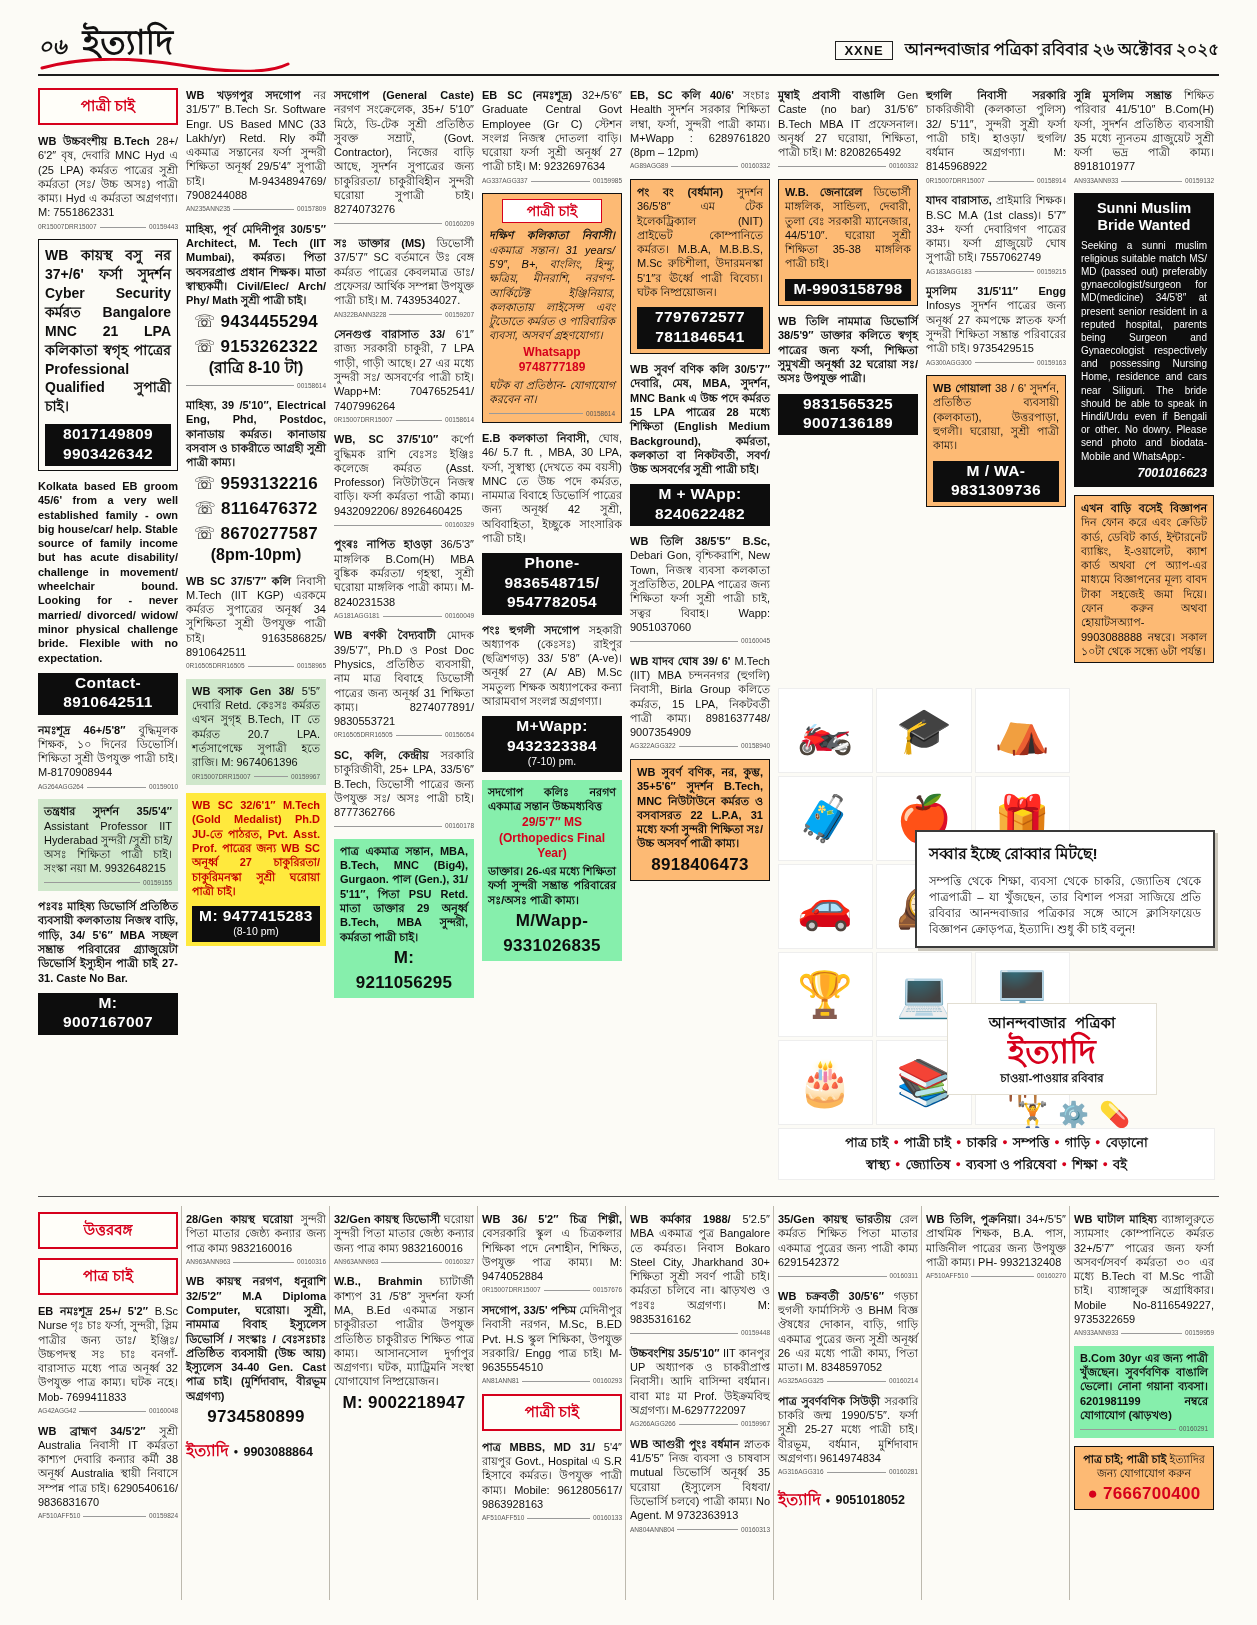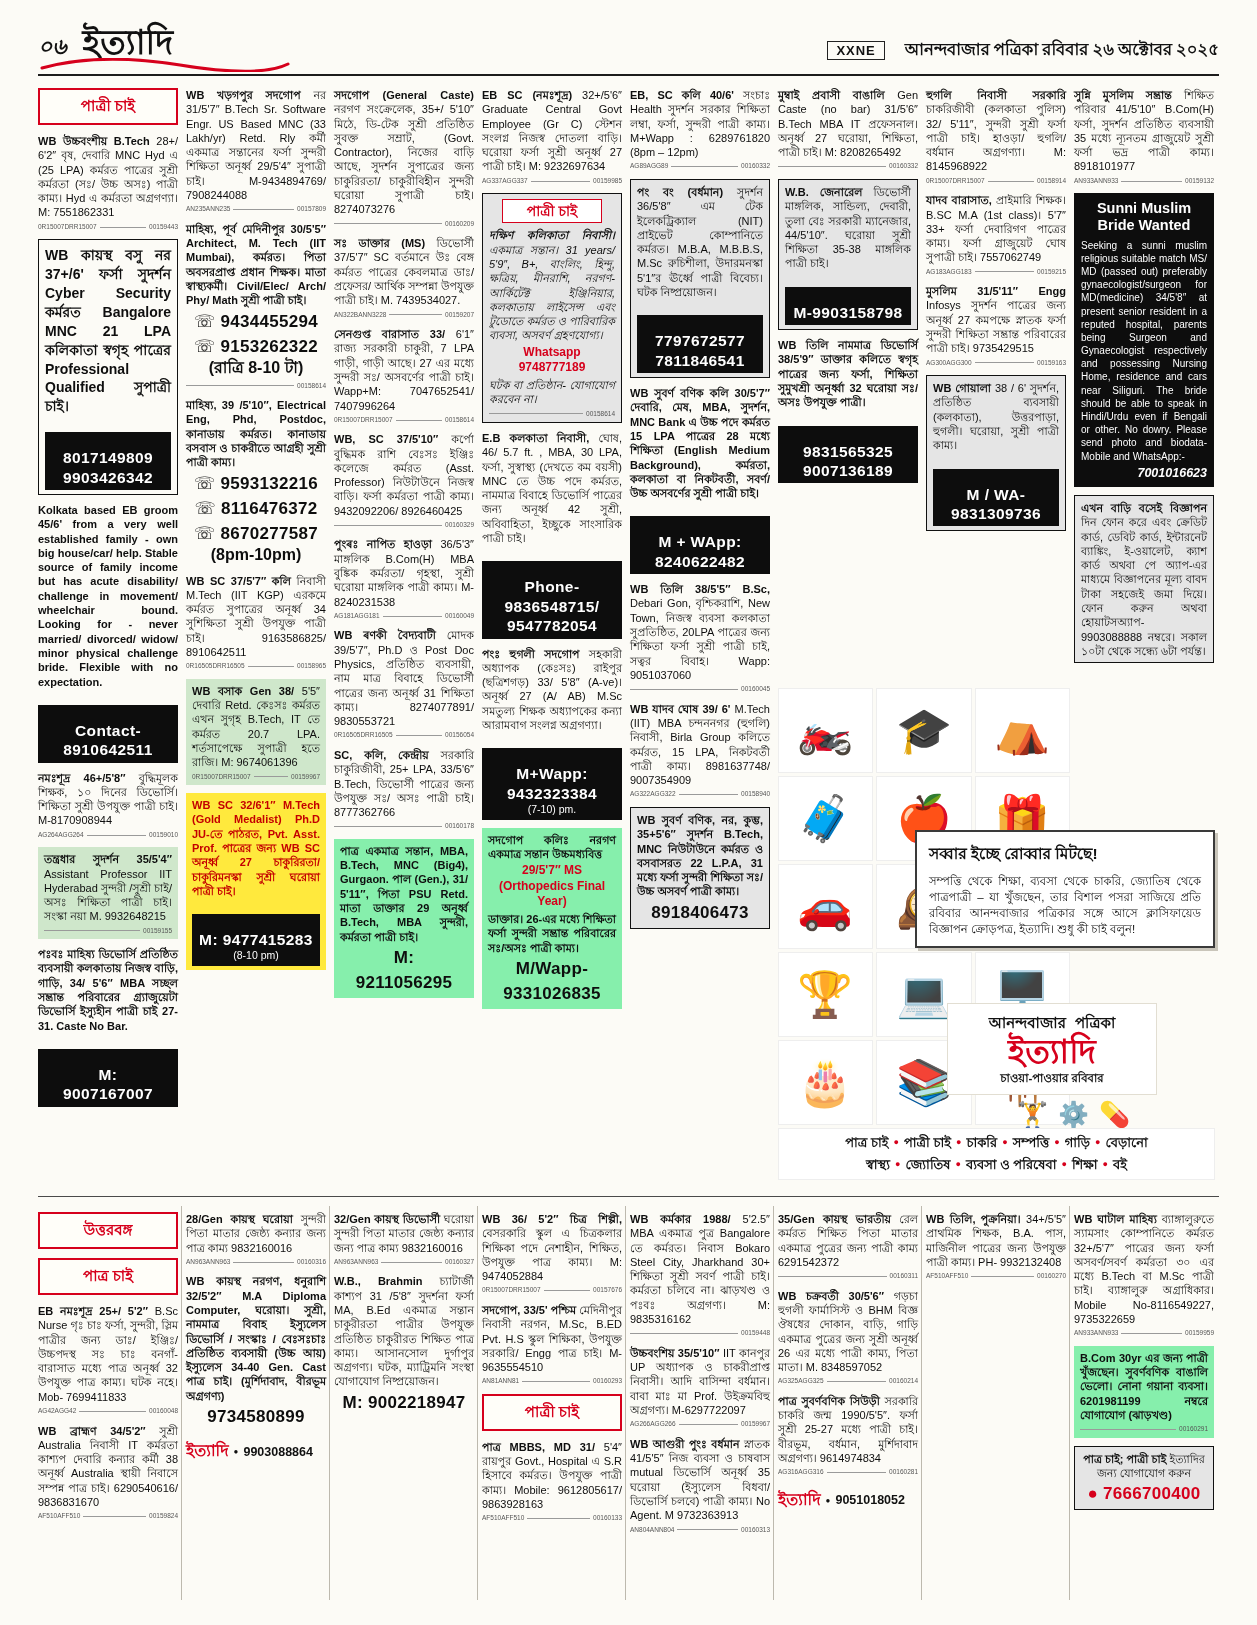--- a/index.html
+++ b/index.html
@@ -5,47 +5,47 @@
   *{box-sizing:border-box;margin:0;padding:0}
   html,body{background:#e8e6df}
   .page{position:relative;width:1257px;height:1625px;margin:0 auto;background:#fcfbf6;
         font-family:"Liberation Sans","DejaVu Sans",sans-serif;color:#111;overflow:hidden}
   
   .header{position:absolute;left:38px;right:38px;top:16px;height:60px;border-bottom:2.5px solid #1c1c1c}
   .hdr-left{position:absolute;left:0;bottom:8px;display:flex;align-items:baseline;gap:16px}
   .page-num{font-family:"Liberation Serif","DejaVu Serif",serif;font-size:22px;font-style:italic;font-weight:bold}
   .section-title{font-family:"Liberation Serif","DejaVu Serif",serif;font-size:34px;font-weight:bold;line-height:.9}
   .swash{position:absolute;left:2px;bottom:-6px}
-  .hdr-right{position:absolute;right:0;bottom:10px;display:flex;align-items:center;gap:20px}
+  .hdr-right{position:absolute;right:0;bottom:10px;display:flex;align-items:center;gap:12px}
   .edition{border:1.5px solid #222;padding:1px 8px;font-weight:bold;font-size:13px;letter-spacing:1px}
   .masthead{font-family:"Liberation Serif","DejaVu Serif",serif;font-weight:bold;font-size:16.5px}
   
   .tcol,.bcol{position:absolute;width:140px}
   .ad{margin-bottom:8px;font-size:11px;line-height:1.3;text-align:justify;color:#0e0e0e}
   .ad .lead{font-weight:bold}
   .ad.bold .ad-text{font-weight:bold}
   .ad.bigbold{border:1.5px solid #111;padding:6px 6px 4px}
   .ad.bigbold .ad-text{font-weight:bold;font-size:14px;line-height:1.35}
-  .ad.boxed{border:1.5px solid #111;padding:5px 6px 4px;background:#e5e5e5}
+  .ad.boxed{border:1.5px solid #111;padding:5px 6px 4px;background:#fdba74}
   .ad.green{background:#cfe7cb;padding:5px 6px 4px}
   .ad.yellow{background:#86efac;padding:5px 6px 4px}
   .ad.yellow .ad-text{font-weight:bold}
   .ad.yellowred{background:#ffe93d;padding:5px 6px 4px}
   .ad.yellowred .ad-text{font-weight:bold;color:#c40000}
   .ad.black{background:#0d0d0d;color:#fff;padding:7px 7px 6px}
   .ad.black .ad-text{color:#fff;font-size:10px;line-height:1.32}
   .ad.center{text-align:center}
   .ad.italicbody .ad-text{font-style:italic}
   .ad-heading{font-weight:bold;font-size:17px;text-align:center;margin:2px 0 3px}
   .black-heading{font-weight:bold;font-size:14.5px;text-align:center;margin-bottom:5px;line-height:1.15}
   .inner-label{border:1.5px solid #d6001c;color:#d6001c;font-weight:bold;text-align:center;
                font-size:14px;padding:2px 14px;margin:0 auto 5px;width:80%;background:#fff}
   .section-label{border:2px solid #d6001c;color:#d6001c;font-weight:bold;text-align:center;
                  font-size:15px;padding:4px 2px;margin-bottom:9px;background:#fffef9}
-  .black-box{background:#0d0d0d;color:#fff;text-align:center;font-weight:bold;padding:16px 2px 3px;margin-top:16px}
+  .black-box{background:#0d0d0d;color:#fff;text-align:center;font-weight:bold;padding:0 2px 3px;margin-top:8px}
   .black-box .bb-line{font-size:15.5px;letter-spacing:.4px;line-height:1.25}
   .black-box .bb-note{font-size:10.5px;font-weight:normal}
   .big-num{font-size:17px;font-weight:bold;text-align:center;margin-top:3px;letter-spacing:.3px}
   .big-num.red{color:#d6001c}
   .phone-note{font-size:16px;text-align:center;font-weight:bold}
   .red-line{color:#d6001c;font-weight:bold;text-align:center;font-size:12px;margin:2px 0}
   .italic-phone{font-style:italic;font-weight:bold;font-size:12.5px;text-align:right;margin-top:2px;color:#fff}
   .id-line{display:flex;align-items:center;gap:3px;font-size:6.5px;color:#555;margin-top:3px}
   .id-line .rule{flex:1;border-top:1px solid #9a9a9a;height:0}
   .brand-tag{margin-top:10px;display:flex;align-items:center;gap:5px}

